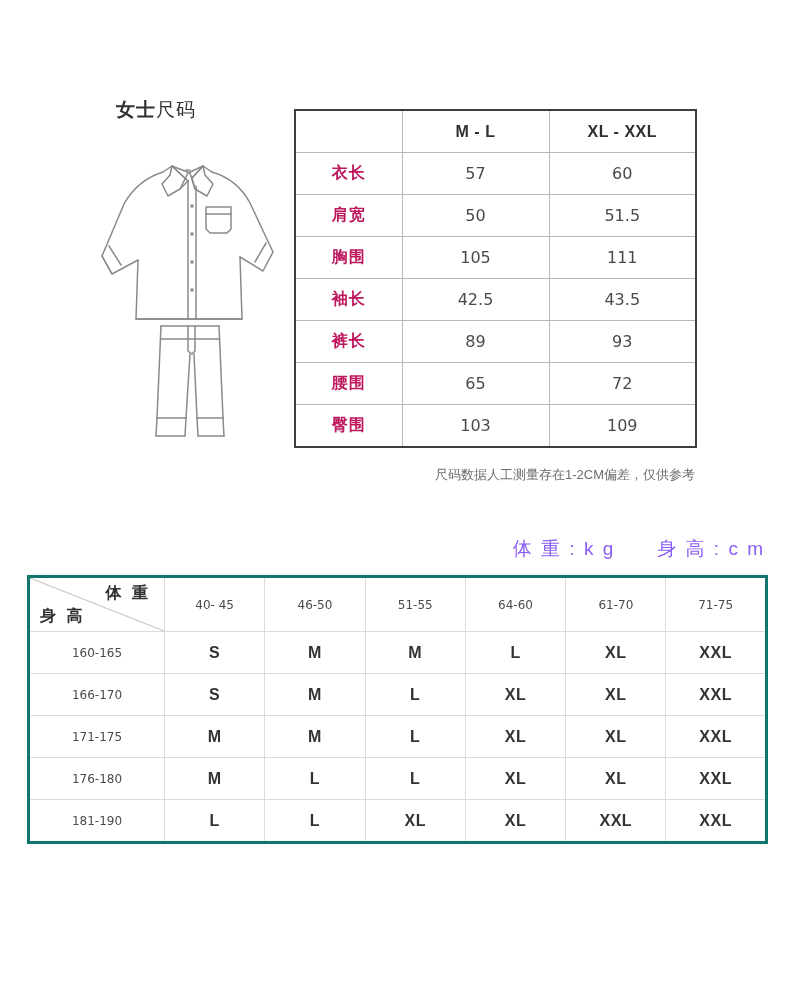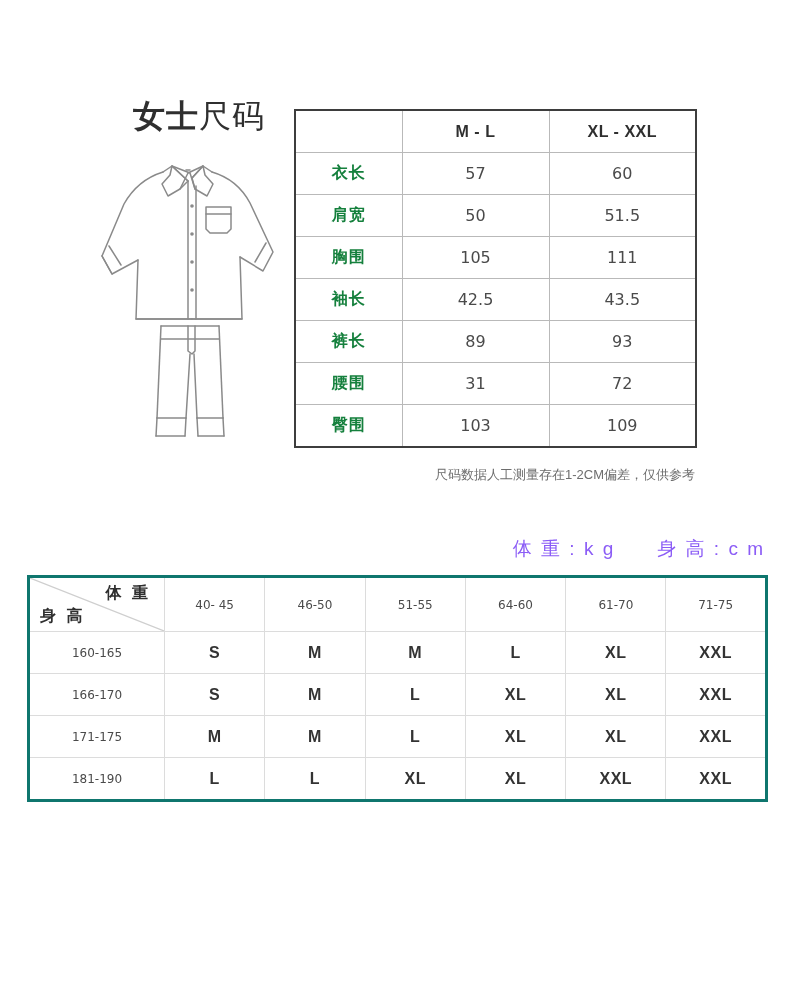--- a/index.html
+++ b/index.html
@@ -19,26 +19,26 @@
 
   
   #garment-panel {
     position: absolute;
     left: 100px;
     top: 100px;
     width: 180px;
     height: 360px;
   }
   #section-title {
-    font-size: 32px;
+    font-size: 19px;
     line-height: 1;
     letter-spacing: 1px;
     color: #2f2f2f;
     white-space: nowrap;
-    margin-left: 33px;
+    margin-left: 16px;
   }
   #section-title .t-strong { font-weight: 700; }
   #section-title .t-light  { font-weight: 400; }
 
   #garment-illustration {
     position: absolute;
     left: 0;
     top: 48px;
     width: 180px;
     height: 300px;
@@ -69,21 +69,21 @@
   table.measure th.size-head {
     font-size: 16px;
     font-weight: 700;
     color: #2f2f2f;
     letter-spacing: 0.5px;
   }
   table.measure th.corner { border-top: none; border-left: none; }
   table.measure td.row-label {
     font-size: 16px;
     font-weight: 700;
-    color: #15803d;
+    color: #be185d;
     letter-spacing: 1px;
   }
   table.measure td.val {
     font-size: 16px;
     color: #4a4a4a;
     font-family: "DejaVu Sans", "Liberation Sans", sans-serif;
   }
 
   #measure-note {
     position: absolute;
@@ -286,21 +286,21 @@
         <td class="val">42.5</td>
         <td class="val">43.5</td>
       </tr>
       <tr>
         <td class="row-label">裤长</td>
         <td class="val">89</td>
         <td class="val">93</td>
       </tr>
       <tr>
         <td class="row-label">腰围</td>
-        <td class="val">31</td>
+        <td class="val">65</td>
         <td class="val">72</td>
       </tr>
       <tr>
         <td class="row-label">臀围</td>
         <td class="val">103</td>
         <td class="val">109</td>
       </tr>
     </tbody>
   </table>
 </div>
@@ -361,20 +361,29 @@
       <tr>
         <td class="height-label">171-175</td>
         <td class="size-cell">M</td>
         <td class="size-cell">M</td>
         <td class="size-cell">L</td>
         <td class="size-cell">XL</td>
         <td class="size-cell">XL</td>
         <td class="size-cell">XXL</td>
       </tr>
       <tr>
+        <td class="height-label">176-180</td>
+        <td class="size-cell">M</td>
+        <td class="size-cell">L</td>
+        <td class="size-cell">L</td>
+        <td class="size-cell">XL</td>
+        <td class="size-cell">XL</td>
+        <td class="size-cell">XXL</td>
+      </tr>
+      <tr>
         <td class="height-label">181-190</td>
         <td class="size-cell">L</td>
         <td class="size-cell">L</td>
         <td class="size-cell">XL</td>
         <td class="size-cell">XL</td>
         <td class="size-cell">XXL</td>
         <td class="size-cell">XXL</td>
       </tr>
     </tbody>
   </table>

